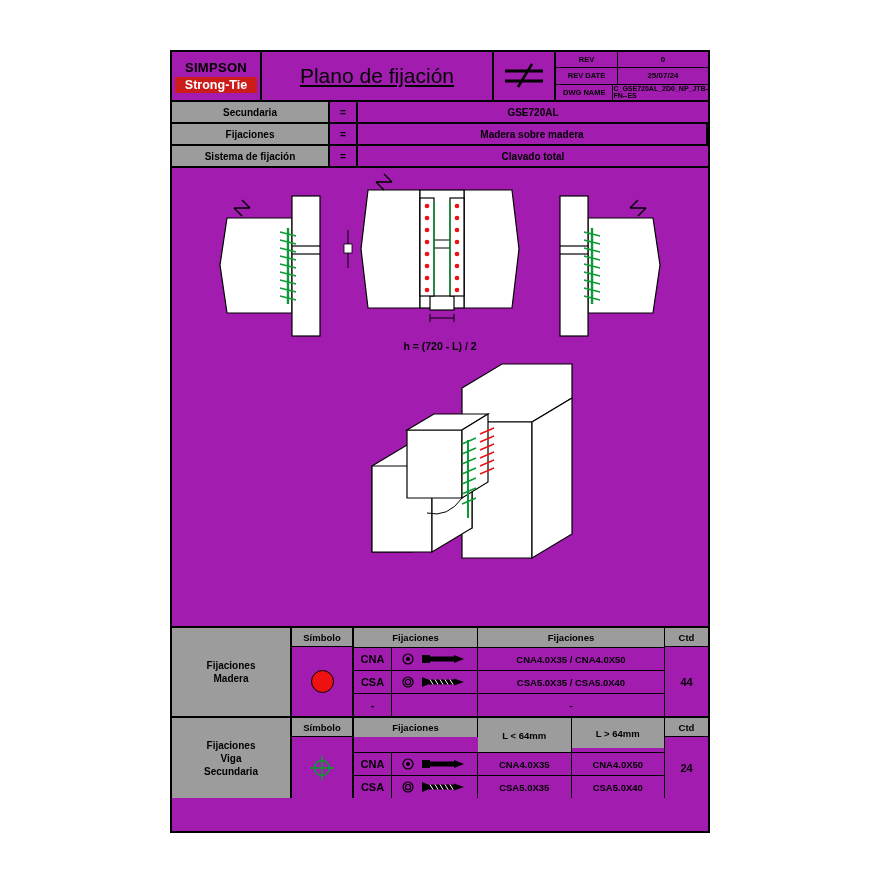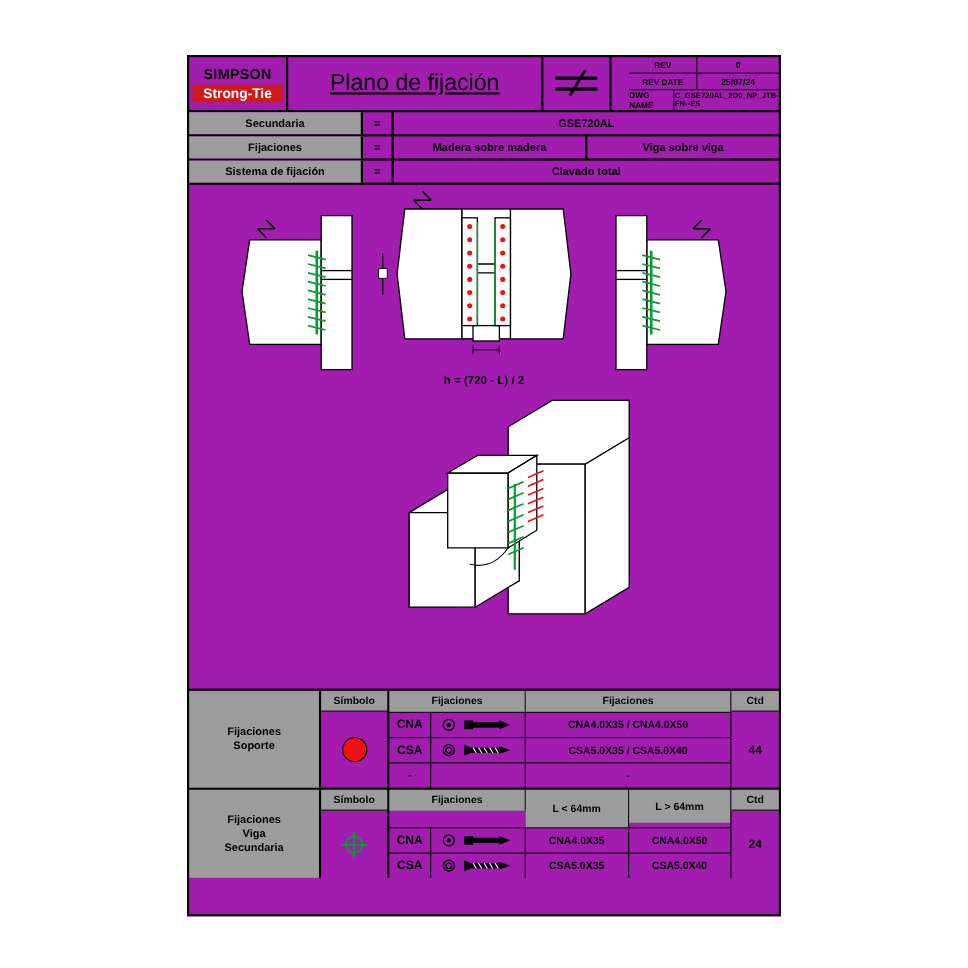--- a/index.html
+++ b/index.html
@@ -85,21 +85,20 @@
     width: 152px;
     display: flex;
     flex-direction: column;
     box-sizing: border-box;
   }
   .revrow {
     display: flex;
     flex: 1;
     border-bottom: 1px solid #000;
     box-sizing: border-box;
-    margin-left: 16px;
   }
   .revrow:last-child { border-bottom: none; }
   .revlabel {
     width: 62px;
     border-right: 1px solid #000;
     font-size: 7.5px;
     font-weight: bold;
     display: flex;
     align-items: center;
     justify-content: center;
@@ -304,21 +303,20 @@
     <div class="inforow">
       <div class="info-label">Secundaria</div>
       <div class="info-eq">=</div>
       <div class="info-val">GSE720AL</div>
     </div>
 
     <div class="inforow">
       <div class="info-label">Fijaciones</div>
       <div class="info-eq">=</div>
       <div class="info-val split-left">Madera sobre madera</div>
-      <div class="info-val">Viga sobre viga</div>
     </div>
 
     <div class="inforow">
       <div class="info-label">Sistema de fijación</div>
       <div class="info-eq">=</div>
       <div class="info-val">Clavado total</div>
     </div>
 
     <div class="drawing">
       <svg width="536" height="456" viewBox="0 0 536 456">
@@ -439,21 +437,21 @@
           </g>
         </g>
       </svg>
       <div class="formula">h = (720 - L) / 2</div>
     </div>
 
     <div class="legend">
       <div class="legend-title">
         <div>
           <div>Fijaciones</div>
-          <div>Soporte</div>
+          <div>Madera</div>
         </div>
       </div>
       <div class="legend-sym">
         <div class="sym-hdr">Símbolo</div>
         <div class="sym-body">
           <div class="dot-red"></div>
         </div>
       </div>
       <div class="legend-right">
         <div class="legend-cols">

